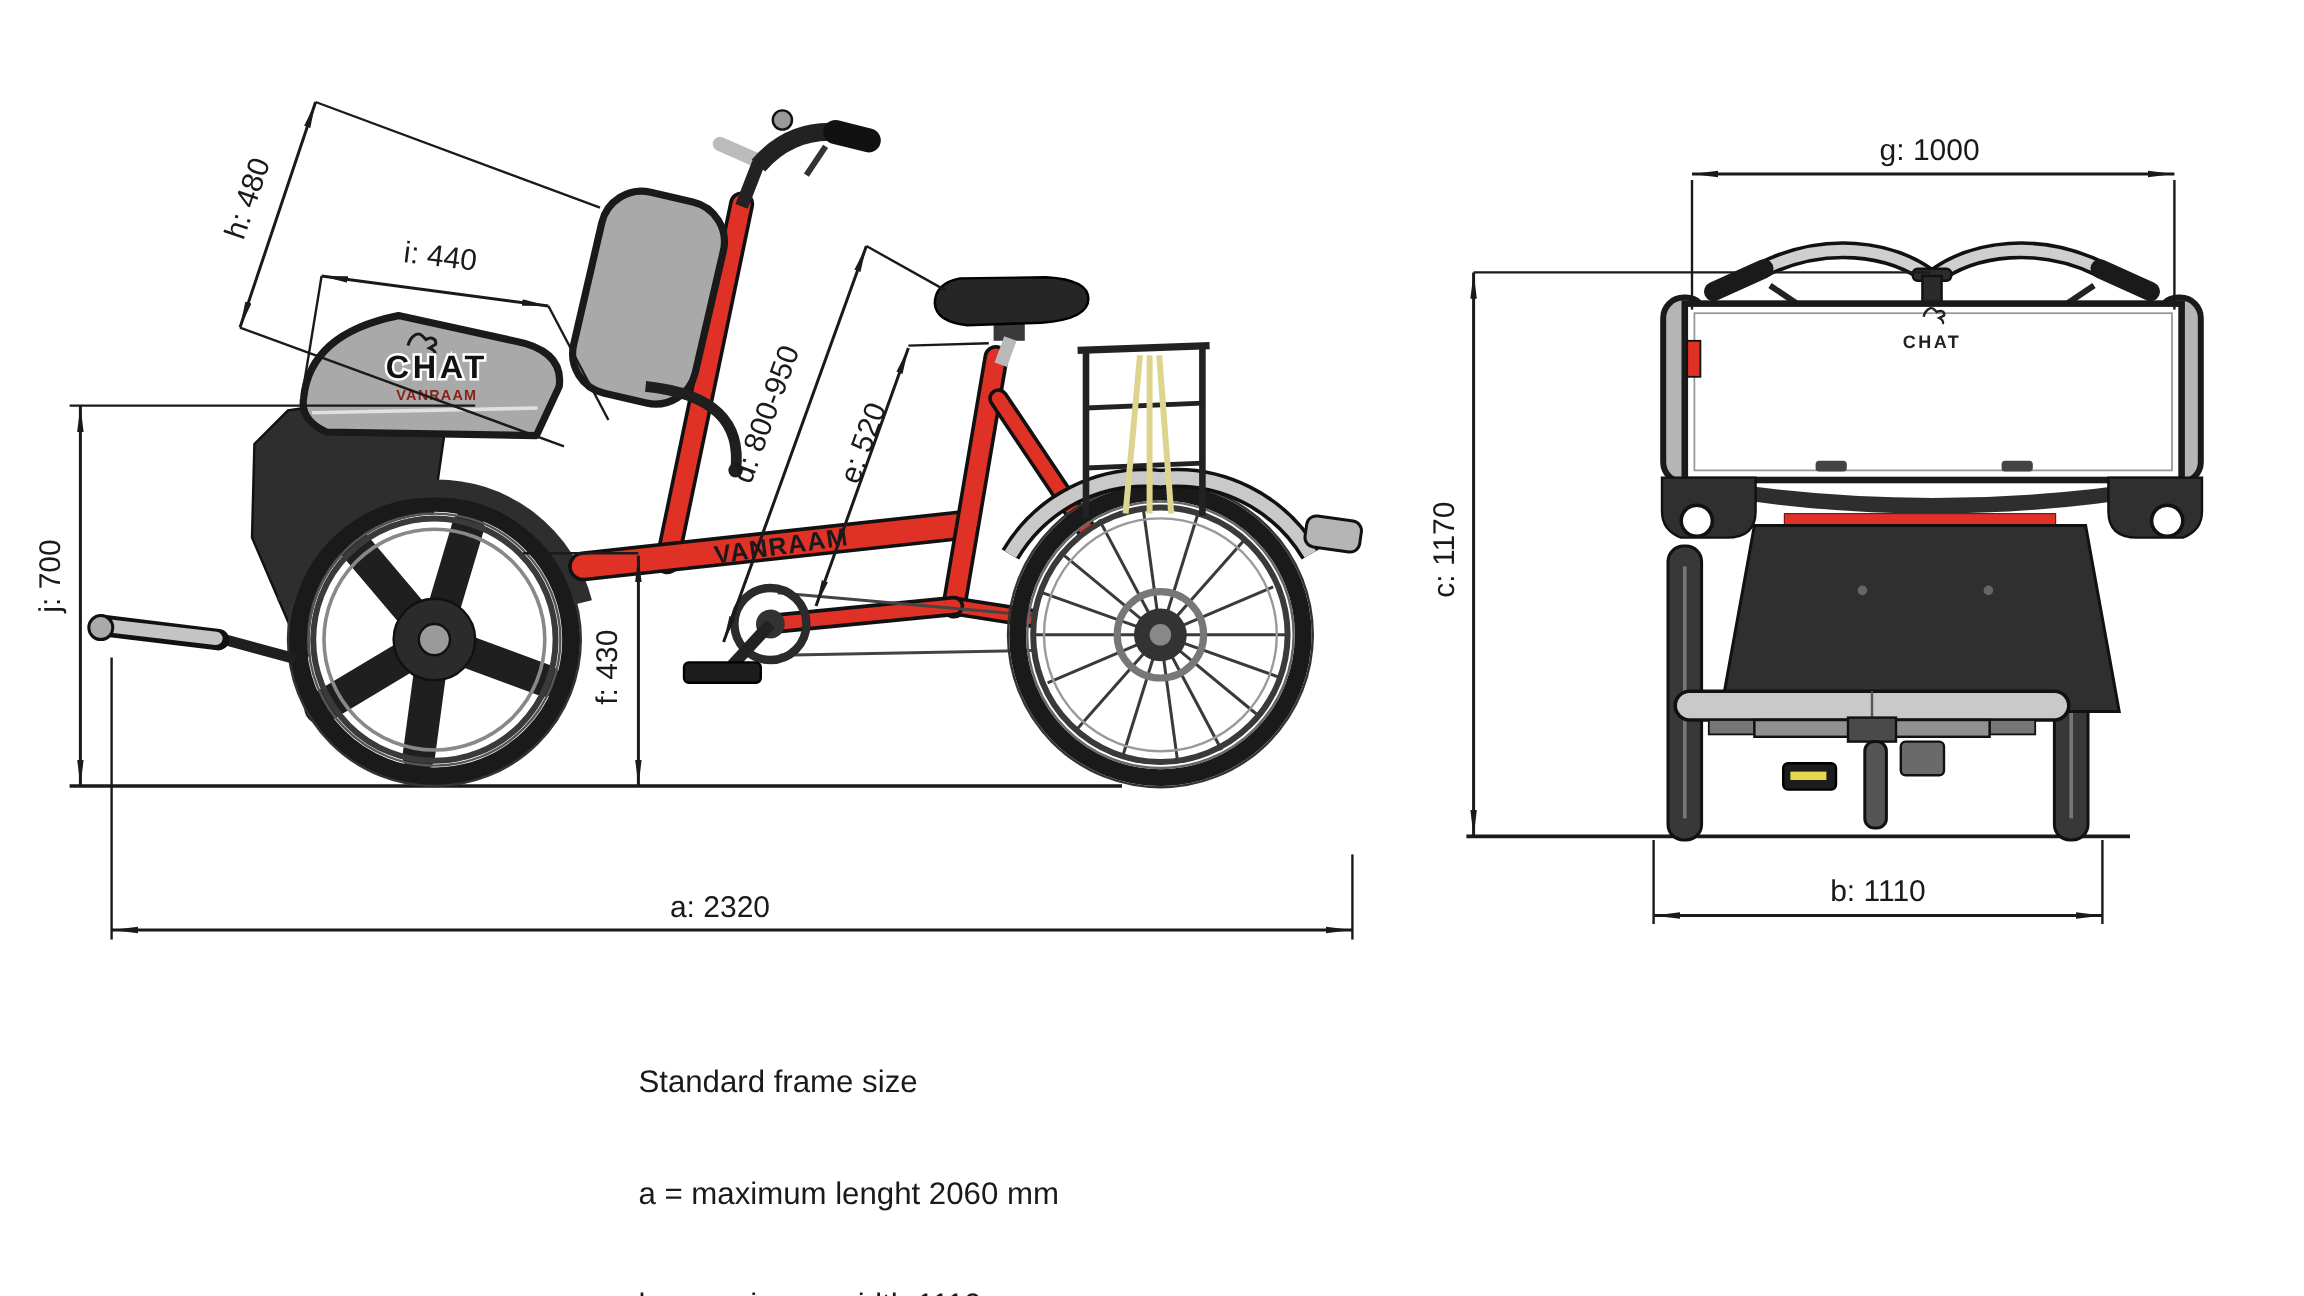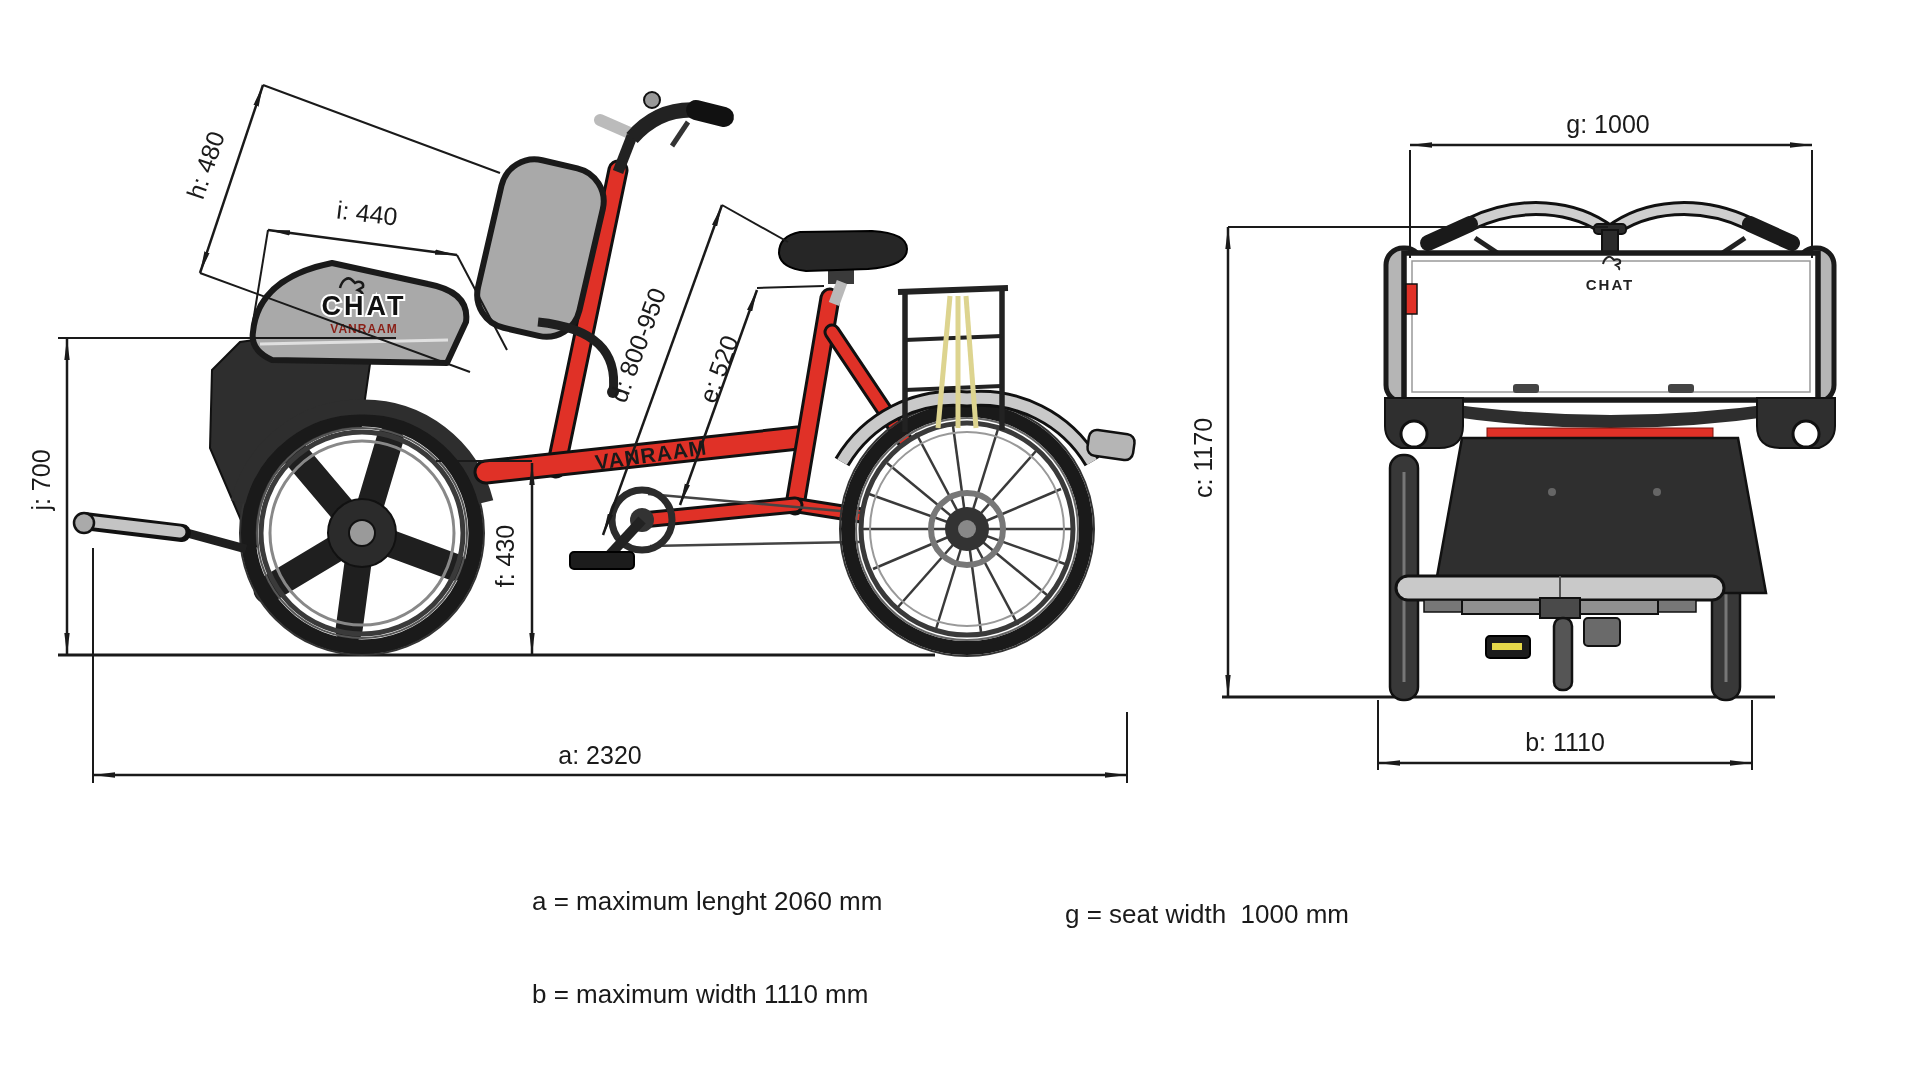--- a/index.html
+++ b/index.html
@@ -270,26 +270,26 @@
     <g>
       <line x1="1378" y1="700" x2="1378" y2="770" stroke="#1a1a1a" stroke-width="2"></line>
       <line x1="1752" y1="700" x2="1752" y2="770" stroke="#1a1a1a" stroke-width="2"></line>
       <line x1="1378" y1="763" x2="1752" y2="763" stroke="#1a1a1a" stroke-width="2.5" marker-start="url(#arr)" marker-end="url(#arr)"></line>
       <text class="dimlabel" x="1565" y="751" text-anchor="middle">b: 1110</text>
     </g>
   </g>
 </svg>
 
 <div class="legend legend-left">
+  <div>Standard frame size</div>
   <div>a = maximum lenght 2060 mm</div>
   <div>b = maximum width 1110 mm</div>
   
   
   
   
 </div>
 <div class="legend legend-right">
-  <div>g = seat width  1000 mm</div>
   
   
   
 </div>
 </div>
 
 </body></html>

